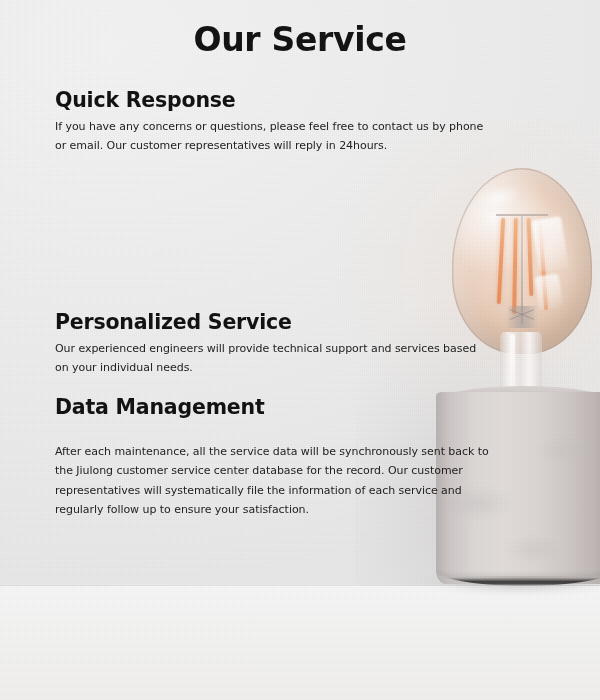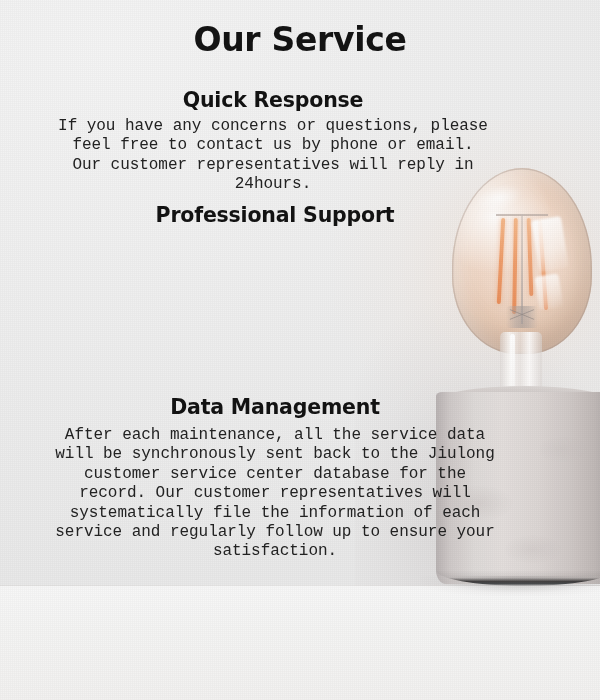--- a/index.html
+++ b/index.html
@@ -169,41 +169,40 @@
   }
   .page-title {
     position:absolute; left:0; top:20px; width:600px;
     text-align:center;
     font-size:33px;
     font-weight:bold;
     letter-spacing:-.3px;
     color:#141414;
     font-family:"DejaVu Sans", sans-serif;
   }
-  .section { position:absolute;text-align:center; }
+  .section { position:absolute; }
   .section-heading {
     font-size:20.5px;
     font-weight:bold;
     color:#131313;
     letter-spacing:-.2px;
     margin-bottom:5px;
   }
   .section-body {
-    font-size:16px;
+    font-size:11px;
     line-height:19.4px;
     color:#232323;
     letter-spacing:-.05px;
-    font-family:Liberation Mono, monospace;
   }
 
   .sec-quick        { left:55px; top:88px;  width:436px; }
   .sec-professional { left:55px; top:203px; width:440px; }
   .sec-personalized { left:55px; top:310px; width:436px; }
   .sec-data         { left:55px; top:395px; width:440px; }
-  .sec-data .section-body { margin-top:7px; }
+  .sec-data .section-body { margin-top:23px; }
 
   .noise {
     position:absolute; left:0; top:0; width:600px; height:700px;
     opacity:.035; pointer-events:none;
     background-image:
       repeating-linear-gradient(0deg, rgba(0,0,0,.5) 0 1px, rgba(255,255,255,0) 1px 2px),
       repeating-linear-gradient(90deg, rgba(0,0,0,.5) 0 1px, rgba(255,255,255,0) 1px 2px);
   }
 </style>
 </head>
@@ -248,23 +247,26 @@
   <div class="content">
 
     <div class="page-title">Our Service</div>
 
     <div class="section sec-quick">
       <div class="section-heading">Quick Response</div>
       <div class="section-body">If you have any concerns or questions, please feel free to contact us by phone or email. Our customer representatives will reply in 24hours.</div>
     </div>
 
     <div class="section sec-professional">
-      <div class="section-heading">Professional Support</div>
-    </div>
-
+    </div>
+
+    <div class="section sec-personalized">
+      <div class="section-heading">Personalized Service</div>
+      <div class="section-body">Our experienced engineers will provide technical support and services based on your individual needs.</div>
+    </div>
 
     <div class="section sec-data">
       <div class="section-heading">Data Management</div>
       <div class="section-body">After each maintenance, all the service data will be synchronously sent back to the Jiulong customer service center database for the record. Our customer representatives will systematically file the information of each service and regularly follow up to ensure your satisfaction.</div>
     </div>
 
   </div>
 
   <div class="noise"></div>
 </div>

